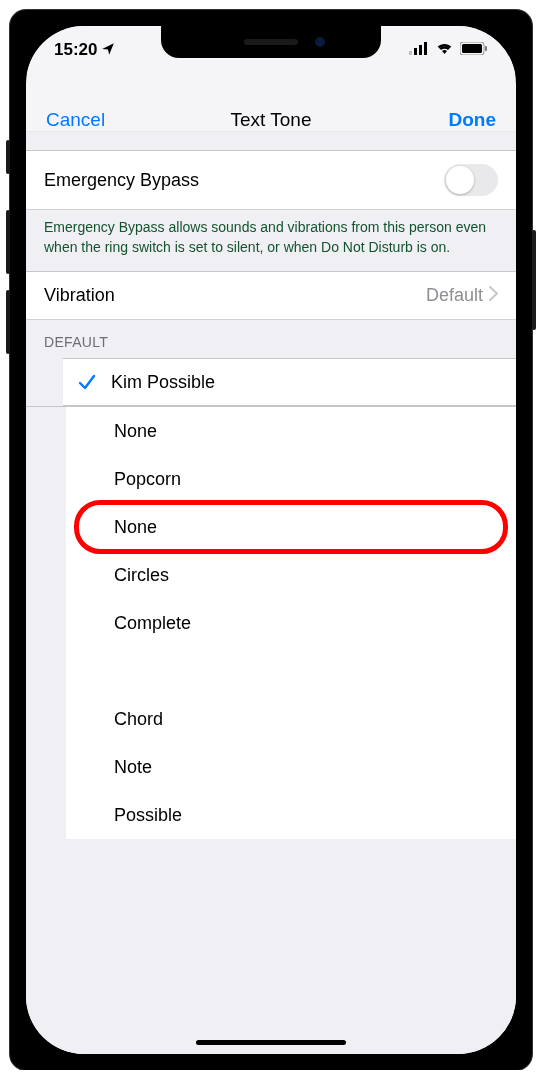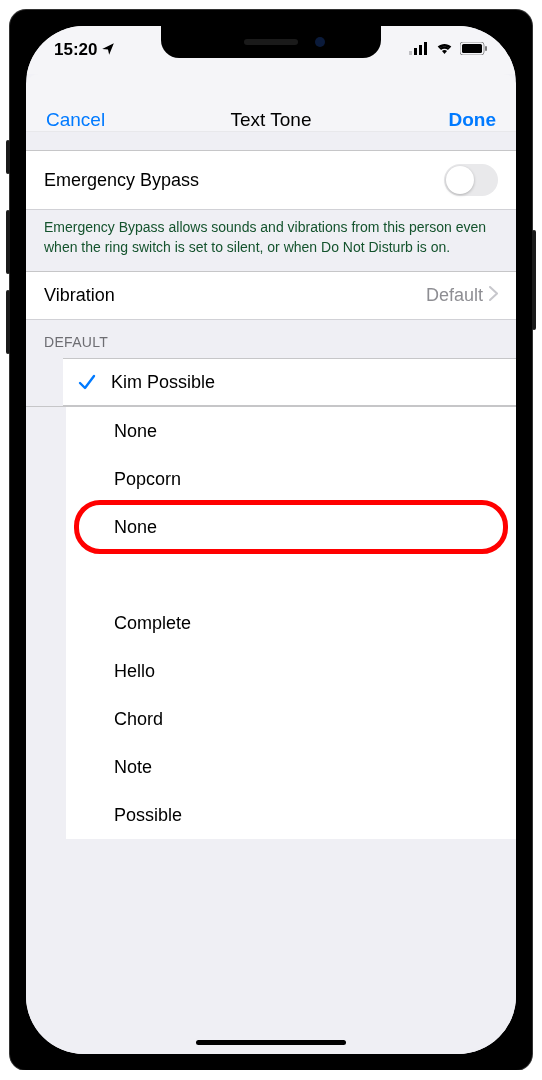--- a/index.html
+++ b/index.html
@@ -296,30 +296,30 @@
             <div class="indent-border"></div>
           </div>
           <div class="list-row" style="position: relative;">
             <div class="check-col"></div>
             <span class="tone-label">None</span>
             <div class="indent-border"></div>
             <div class="highlight" style="inset: -3px 8px;"></div>
           </div>
           <div class="list-row">
             <div class="check-col"></div>
+            <span class="tone-label">Circles</span>
             <div class="indent-border"></div>
           </div>
           <div class="list-row">
             <div class="check-col"></div>
             <span class="tone-label">Complete</span>
             <div class="indent-border"></div>
           </div>
           <div class="list-row">
             <div class="check-col"></div>
-            <span class="tone-label">Hello</span>
             <div class="indent-border"></div>
           </div>
           <div class="list-row">
             <div class="check-col"></div>
             <span class="tone-label">Chord</span>
             <div class="indent-border"></div>
           </div>
           <div class="list-row">
             <div class="check-col"></div>
             <span class="tone-label">Note</span>

